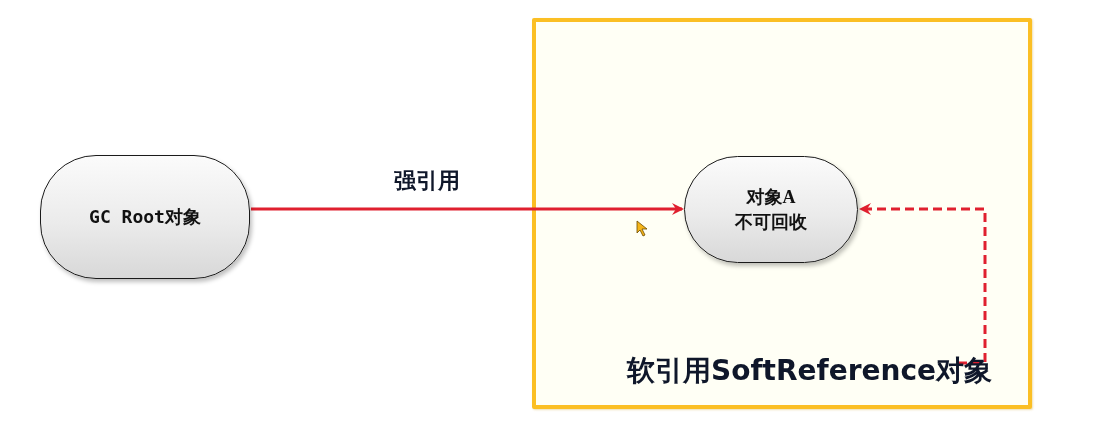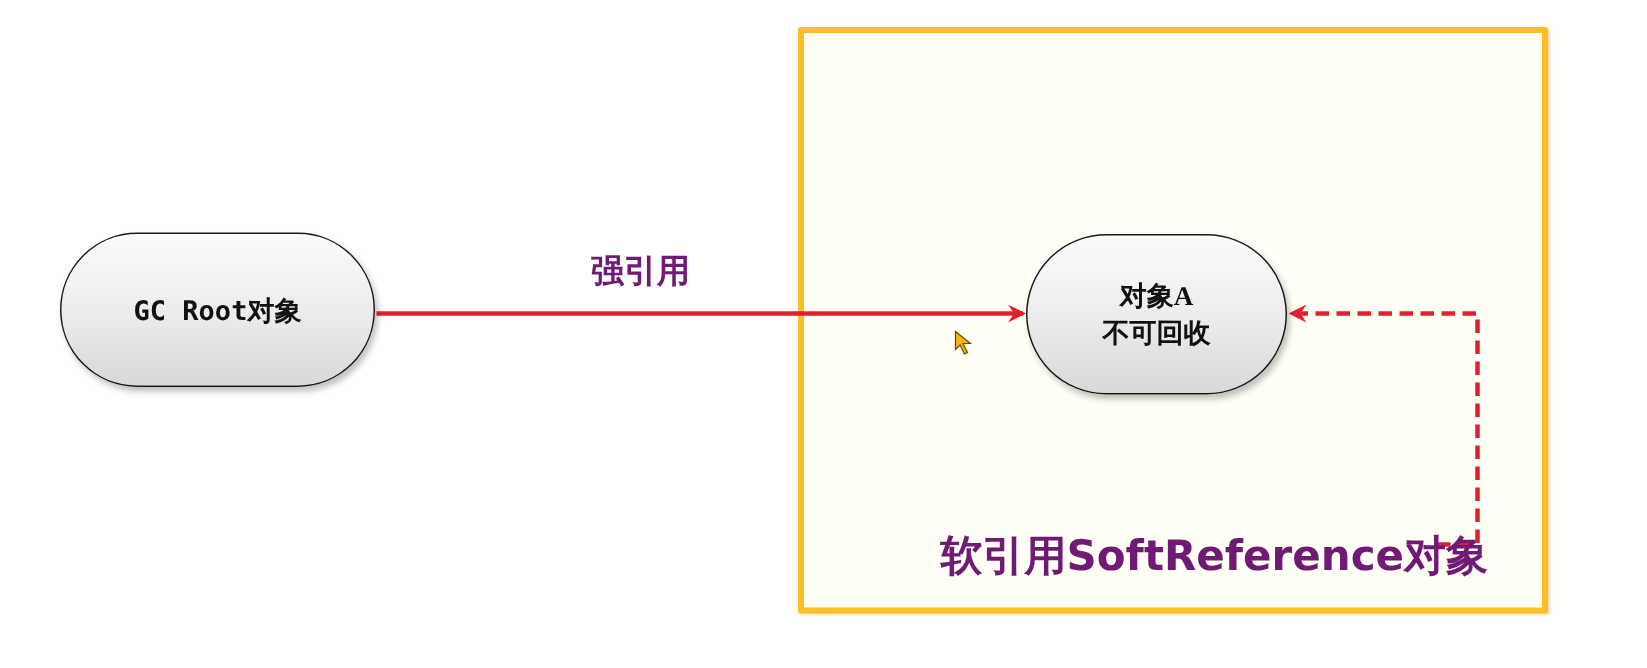--- a/index.html
+++ b/index.html
@@ -14,25 +14,25 @@
       background: #fffff5;
       box-shadow: 1px 1px 2px rgba(200,150,0,0.3);
     }
     .node {
       position: absolute; border: 1.6px solid #1a1a1a; border-radius: 56px;
       background: linear-gradient(180deg, #fbfbfb 0%, #ebebeb 55%, #d8d8d8 100%);
       box-shadow: 2px 3px 4px rgba(0,0,0,0.25);
       display: flex; flex-direction: column; align-items: center; justify-content: center;
       color: #111; font-weight: bold; box-sizing: border-box;
     }
-    .node-root { left: 40px; top: 155px; width: 210px; height: 103px; font-size: 18px; }
+    .node-root { left: 40px; top: 155px; width: 210px; height: 124px; font-size: 18px; }
     .node-root span { font-family: "DejaVu Sans Mono", "Liberation Mono", monospace; }
     .node-a { left: 684px; top: 156px; width: 174px; height: 107px; font-size: 18px; line-height: 25px; font-family: Liberation Serif, serif; }
     .label {
-      position: absolute; font-weight: bold; color: #701a75; white-space: nowrap;
+      position: absolute; font-weight: bold; color: #0f172a; white-space: nowrap;
     }
     .strong-label { left: 394px; top: 166px; font-size: 22px; }
     .soft-label { left: 627px; top: 352px; font-size: 28px; }
     svg.arrows { position: absolute; left: 0; top: 0; }
     .cursor { position: absolute; left: 636px; top: 220px; }
   </style>
 </head>
 <body>
 
 <div class="soft-box"></div>

